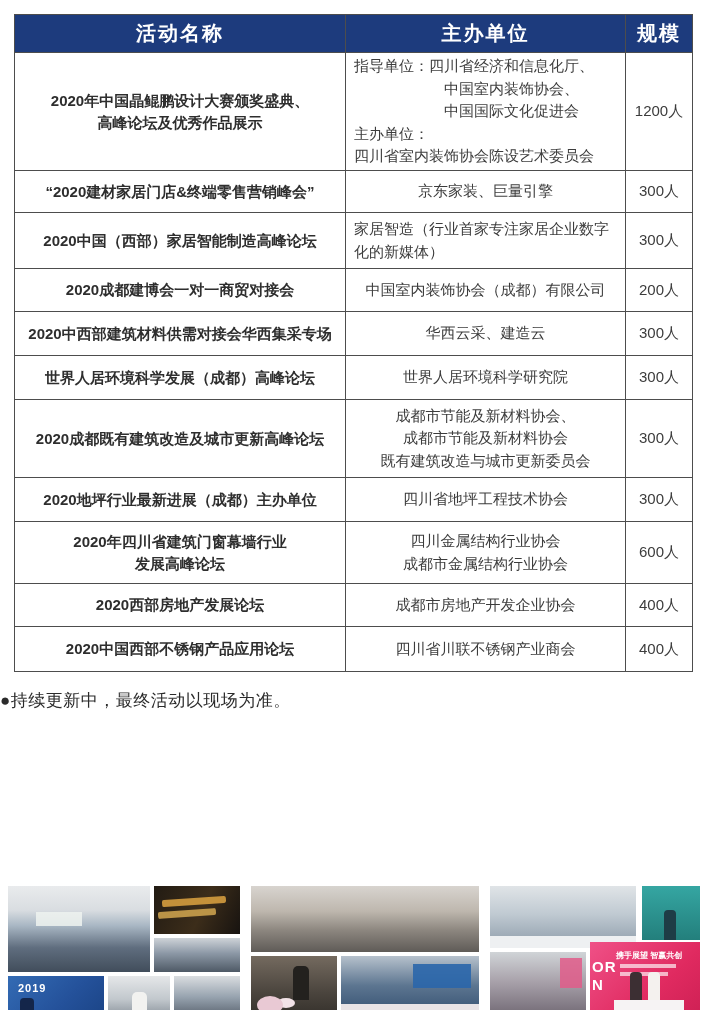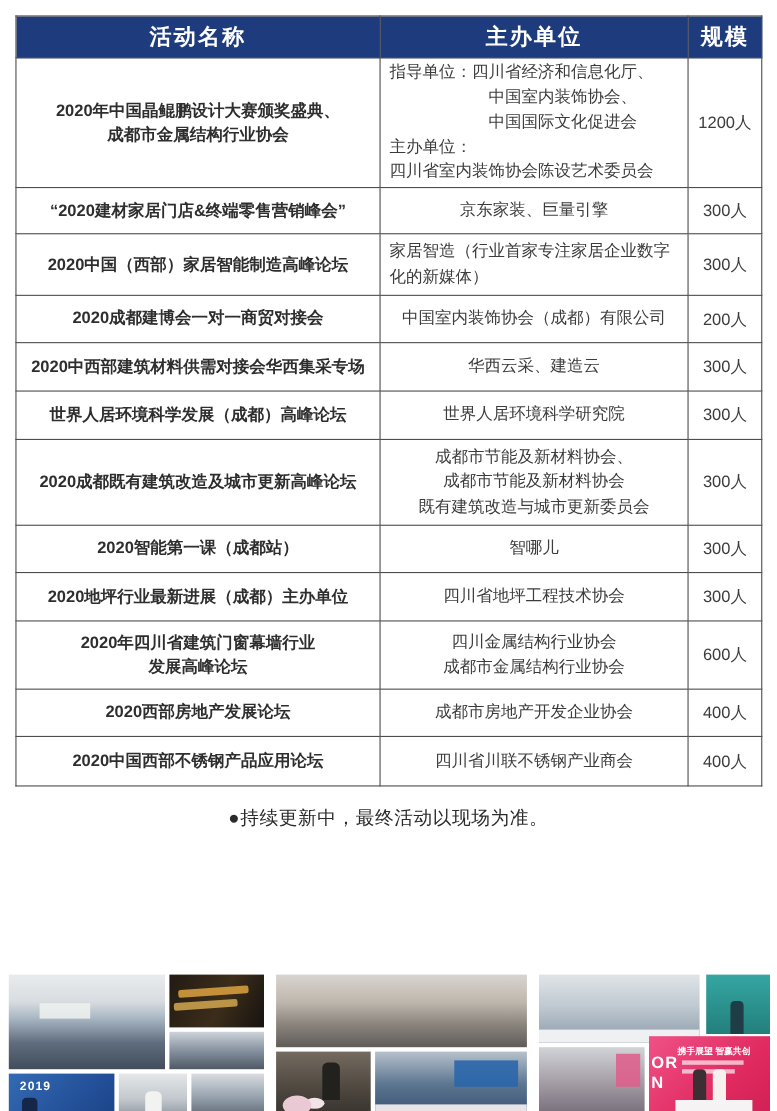--- a/index.html
+++ b/index.html
@@ -56,21 +56,21 @@
   td.scale {
     font-size: 15px;
     color: #3c3c3c;
     text-align: center;
     white-space: nowrap;
   }
 
   
   .note {
     margin-top: 17px;
-    text-align: center;
+    text-align: left;
     font-size: 17px;
     color: #2b2b2b;
     letter-spacing: 0.5px;
   }
 
   
   .photo-strip {
     position: absolute;
     left: 8px; top: 872px;
     width: 692px; height: 132px;
@@ -156,21 +156,21 @@
     <thead>
       <tr>
         <th>活动名称</th>
         <th>主办单位</th>
         <th>规模</th>
       </tr>
     </thead>
     <tbody id="schedule-body">
         <tr style="height: 118px;">
           <td class="name">2020年中国晶鲲鹏设计大赛颁奖盛典、
-成都市金属结构行业协会</td>
+高峰论坛及优秀作品展示</td>
           <td class="org left">指导单位：四川省经济和信息化厅、
 　　　　　　中国室内装饰协会、
 　　　　　　中国国际文化促进会
 主办单位：
 四川省室内装饰协会陈设艺术委员会</td>
           <td class="scale">1200人</td>
         </tr>
         <tr style="height: 42px;">
           <td class="name">“2020建材家居门店&amp;终端零售营销峰会”</td>
           <td class="org">京东家装、巨量引擎</td>
@@ -194,25 +194,20 @@
         <tr style="height: 44px;">
           <td class="name">世界人居环境科学发展（成都）高峰论坛</td>
           <td class="org">世界人居环境科学研究院</td>
           <td class="scale">300人</td>
         </tr>
         <tr style="height: 78px;">
           <td class="name">2020成都既有建筑改造及城市更新高峰论坛</td>
           <td class="org">成都市节能及新材料协会、
 成都市节能及新材料协会
 既有建筑改造与城市更新委员会</td>
-          <td class="scale">300人</td>
-        </tr>
-        <tr style="height: 43px;">
-          <td class="name">2020智能第一课（成都站）</td>
-          <td class="org">智哪儿</td>
           <td class="scale">300人</td>
         </tr>
         <tr style="height: 44px;">
           <td class="name">2020地坪行业最新进展（成都）主办单位</td>
           <td class="org">四川省地坪工程技术协会</td>
           <td class="scale">300人</td>
         </tr>
         <tr style="height: 62px;">
           <td class="name">2020年四川省建筑门窗幕墙行业
 发展高峰论坛</td>

